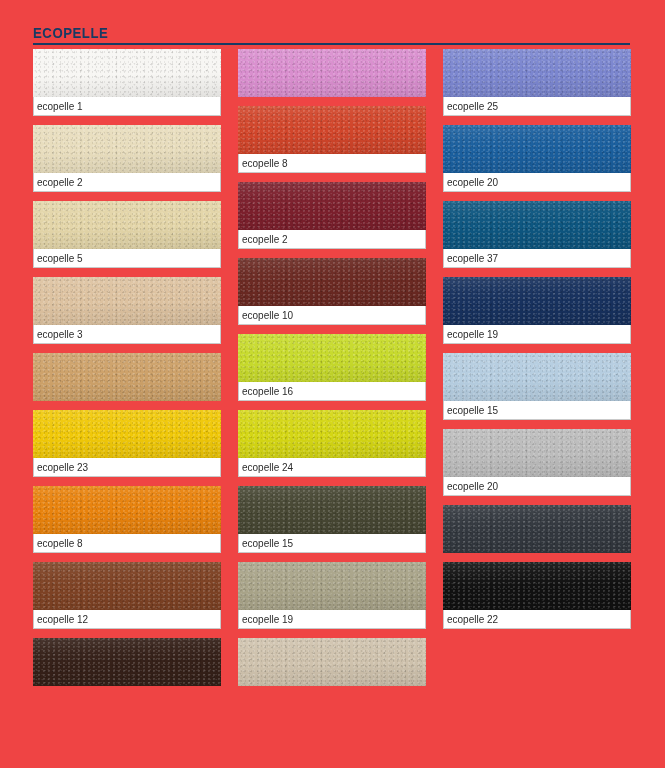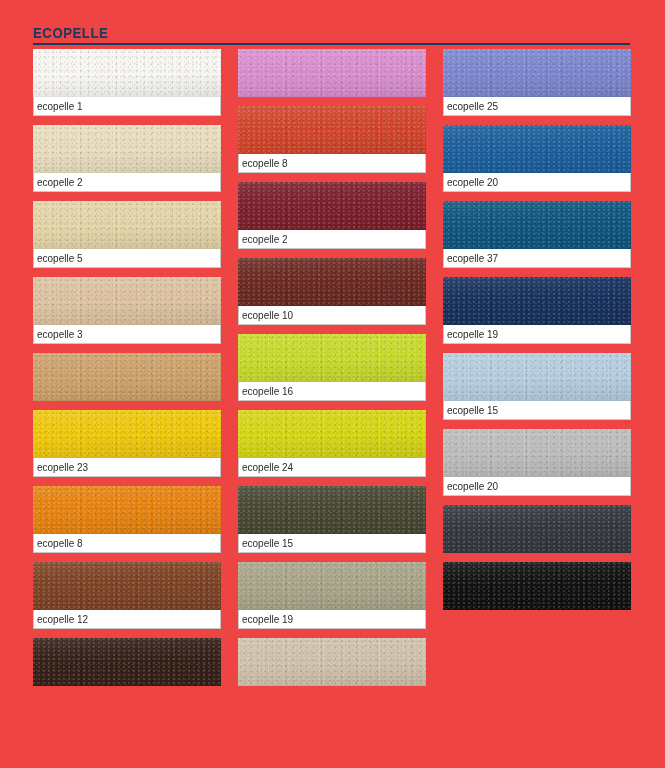--- a/index.html
+++ b/index.html
@@ -230,17 +230,18 @@
         </div>
         <div class="swatch-cell">
           <div class="swatch-chip" style="background: rgb(188, 188, 188);"></div>
           <div class="swatch-label">ecopelle 20</div>
         </div>
         <div class="swatch-cell">
           <div class="swatch-chip" style="background: rgb(51, 56, 63);"></div>
         </div>
         <div class="swatch-cell">
           <div class="swatch-chip" style="background: rgb(17, 17, 17);"></div>
+          <div class="swatch-label">ecopelle 22</div>
         </div>
       </div>
     </div>
 
 </div>
 
 </body></html>

